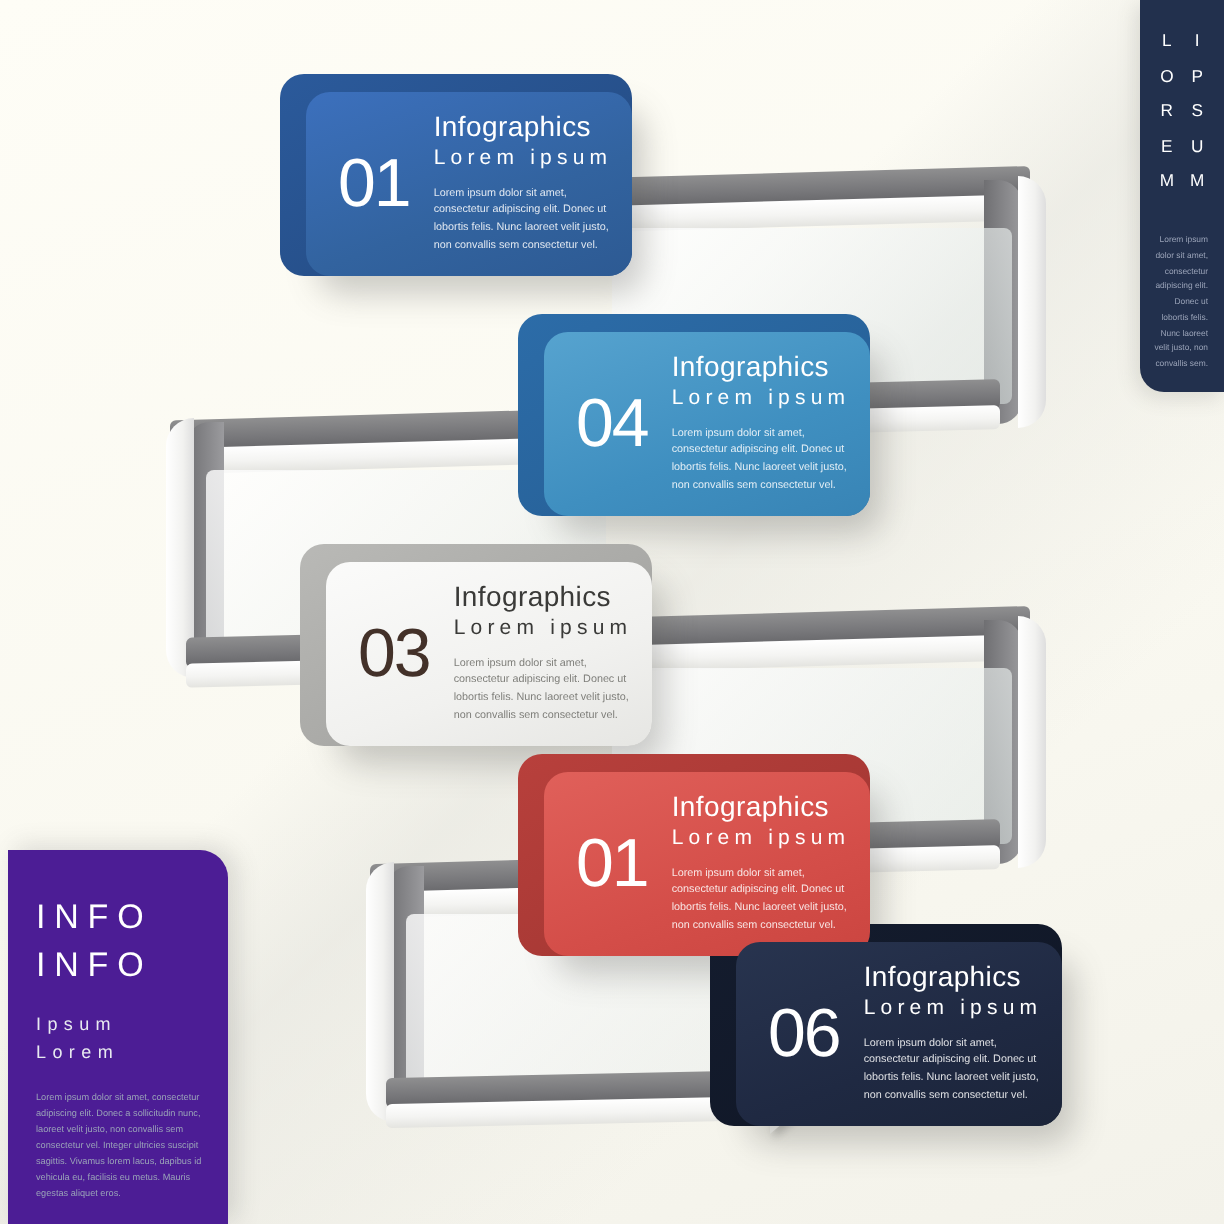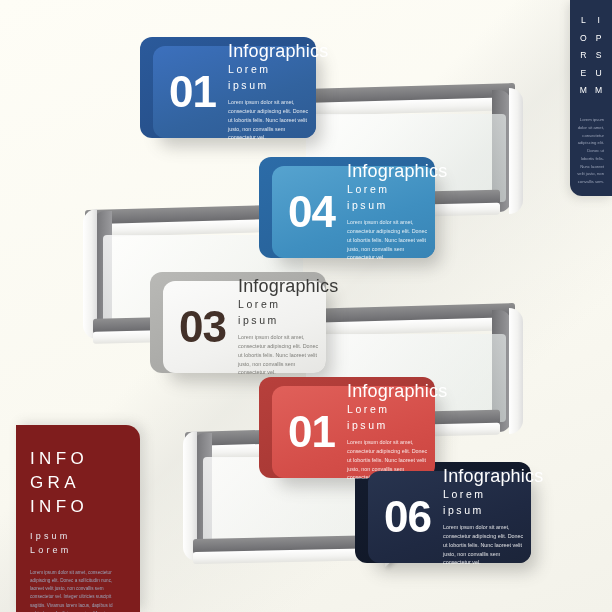--- a/index.html
+++ b/index.html
@@ -49,25 +49,25 @@
     box-shadow:6px 9px 16px rgba(90,90,85,.30);
     overflow:visible;
   }
   .card .slab{ 
     position:absolute;left:-13px;top:-9px;width:calc(100% + 13px);height:calc(100% + 9px);
     border-radius:12px;z-index:0;
   }
   .card .inner{position:relative;z-index:2;border-radius:12px;width:100%;height:100%;
     display:flex;align-items:center;box-sizing:border-box;padding:0 6px 0 16px;}
   .num{
-    font-size:44px;font-weight:700;line-height:1;letter-spacing:-1px;
+    font-size:34px;font-weight:400;line-height:1;letter-spacing:-1px;
     margin-right:12px;flex:0 0 auto;
   }
   .txtblk{flex:1 1 auto;min-width:0;}
-  .t1{font-size:18px;letter-spacing:.2px;line-height:1.1;}
+  .t1{font-size:14px;letter-spacing:.2px;line-height:1.1;}
   .t2{font-size:10.5px;letter-spacing:2.6px;line-height:1.5;}
   .t3{font-size:5.4px;line-height:1.62;margin-top:5px;opacity:.85;max-width:104px;}
 
   
   .c-blue   .inner{background:linear-gradient(160deg,#3c70bd 0%,#32639f 60%,#2d5a93 100%);}
   .c-blue   .slab{background:linear-gradient(150deg,#2b5a9b 0%,#23497f 100%);}
   .c-skyblue .inner{background:linear-gradient(160deg,#56a3cf 0%,#3f8fc0 60%,#3884b5 100%);}
   .c-skyblue .slab{background:linear-gradient(150deg,#2c6ca8 0%,#255d92 100%);}
   .c-white  .inner{background:linear-gradient(160deg,#fbfbfa 0%,#f1f1ef 60%,#e6e6e3 100%);}
   .c-white  .slab{background:linear-gradient(150deg,#b9b9b6 0%,#9d9d9a 100%);}
@@ -76,22 +76,22 @@
   .c-navy   .inner{background:linear-gradient(160deg,#28344f 0%,#1f2942 60%,#1b2439 100%);}
   .c-navy   .slab{background:linear-gradient(150deg,#141c2e 0%,#0f1625 100%);}
 
   .light .num,.light .t1,.light .t2,.light .t3{color:#ffffff;}
   .dark  .num{color:#433129;}
   .dark  .t1,.dark .t2{color:#3a3a38;}
   .dark  .t3{color:#6b6b66;}
 
   
   #brand-panel{
-    position:absolute;left:16px;bottom:0;width:124px;height:187px;
-    background:#7f1d1d;border-top-right-radius:14px;
+    position:absolute;left:4px;bottom:0;width:110px;height:187px;
+    background:#4c1d95;border-top-right-radius:14px;
     box-sizing:border-box;padding:22px 12px 10px 14px;color:#fff;
     box-shadow:4px -2px 12px rgba(80,80,75,.18);
   }
   #brand-panel .bw{font-size:17px;letter-spacing:4.4px;line-height:1.42;font-weight:400;}
   #brand-panel .bsub{font-size:9px;letter-spacing:3.2px;line-height:1.5;margin-top:11px;color:#e8eaf0;}
   #brand-panel .bbody{font-size:4.6px;line-height:1.75;margin-top:12px;color:#9aa3b8;max-width:84px;}
 
   
   #side-panel{
     position:absolute;right:0;top:0;width:42px;height:196px;
@@ -221,21 +221,20 @@
       <div class="txtblk">
         <div class="t1">Infographics</div>
         <div class="t2">Lorem ipsum</div>
         <div class="t3">Lorem ipsum dolor sit amet, consectetur adipiscing elit. Donec ut lobortis felis. Nunc laoreet velit justo, non convallis sem consectetur vel.</div>
       </div>
     </div>
   </div>
 
   <div id="brand-panel">
     <div class="bw">INFO</div>
-    <div class="bw">GRA</div>
     <div class="bw">INFO</div>
     <div class="bsub">Ipsum</div>
     <div class="bsub" style="margin-top:0">Lorem</div>
     <div class="bbody">Lorem ipsum dolor sit amet, consectetur adipiscing elit. Donec a sollicitudin nunc, laoreet velit justo, non convallis sem consectetur vel. Integer ultricies suscipit sagittis. Vivamus lorem lacus, dapibus id vehicula eu, facilisis eu metus. Mauris egestas aliquet eros.</div>
   </div>
 
   <div id="side-panel">
     <div class="vrow">
       <div class="vcol">
         <div>L</div>

